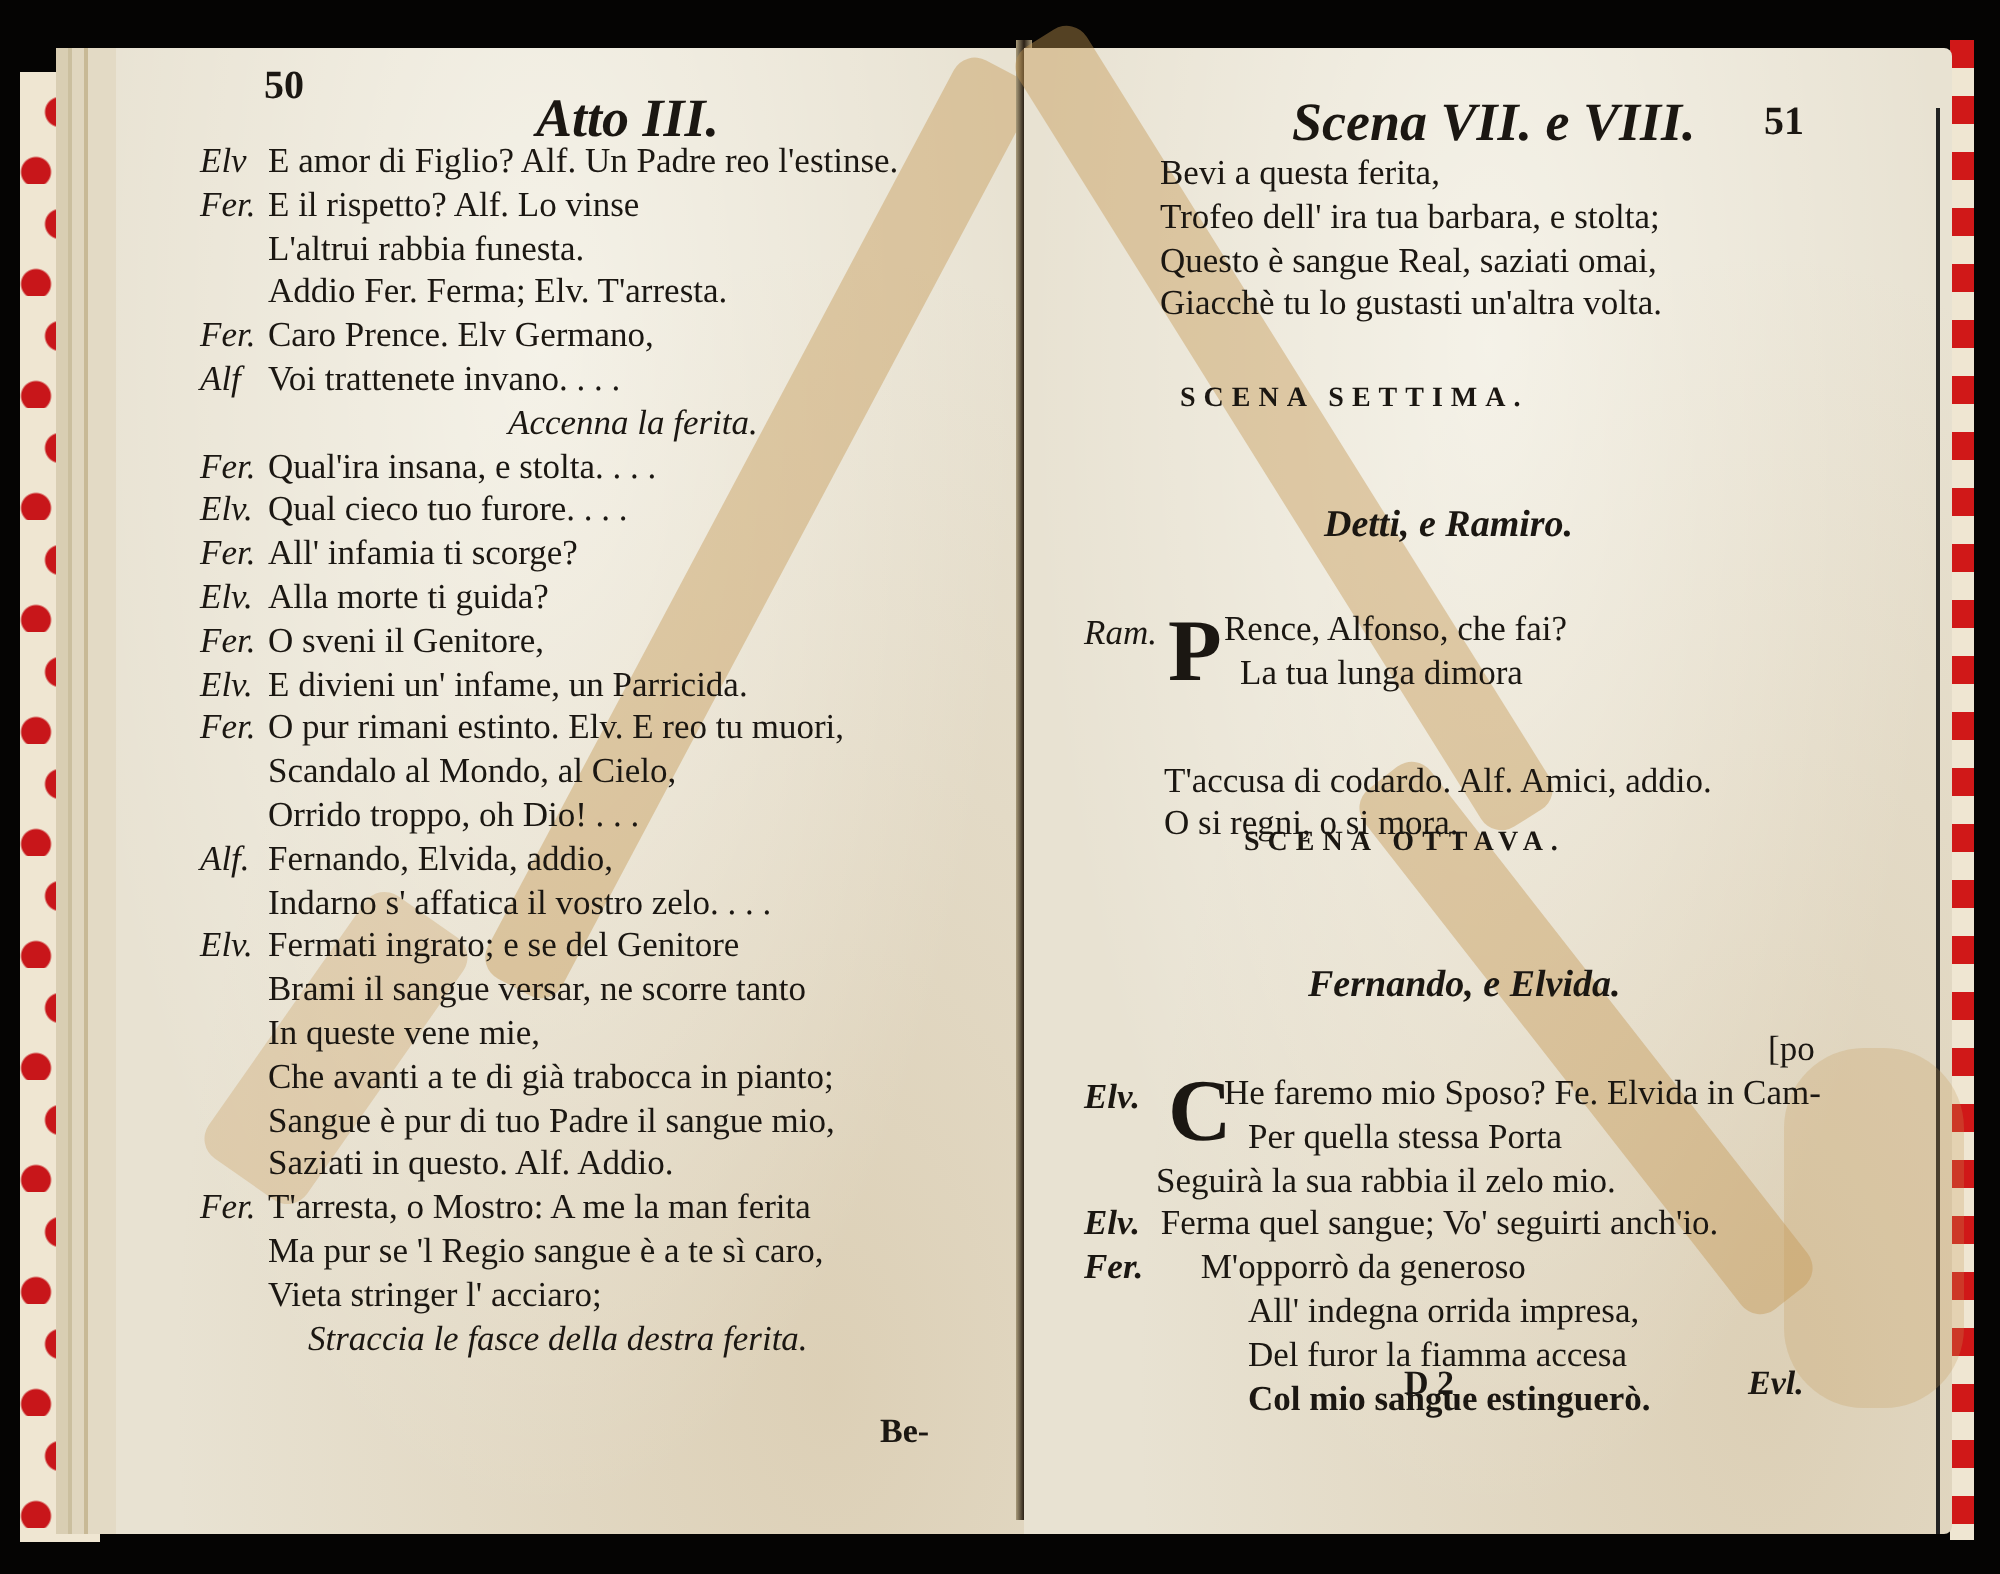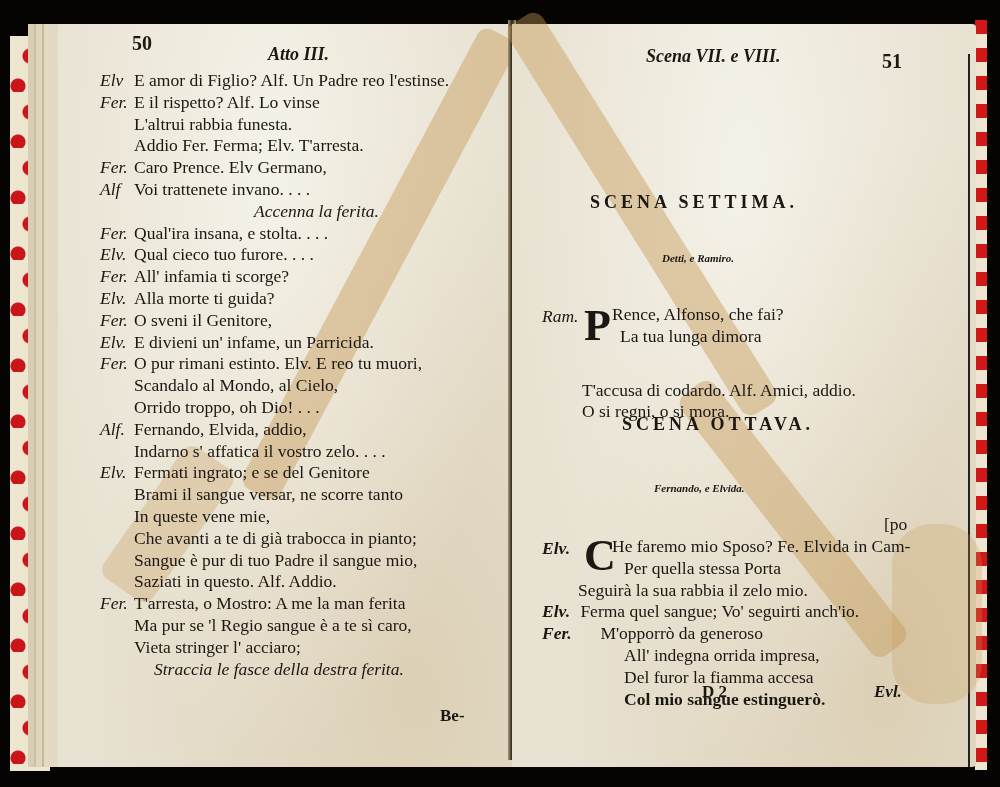--- a/index.html
+++ b/index.html
@@ -35,24 +35,24 @@
   .page-right { left:512px; width:464px; border-radius:0 4px 4px 0; }
   .page-right .edge-line { position:absolute; right:6px; top:30px; width:2px; height:96%; background:#222; }
   .gutter { position:absolute; left:508px; top:20px; width:8px; height:740px; background:linear-gradient(90deg,#a89a7a,#2a2015,#a89a7a); }
   .stain {
     position:absolute; background:rgba(196,150,82,0.42); transform-origin:center; border-radius:12px;
   }
   .text-block { position:absolute; font-size:17.5px; line-height:21.8px; white-space:nowrap; }
   .line { height:21.8px; position:relative; }
   .spk { display:inline-block; width:34px; font-style:italic; }
   .it { font-style:italic; }
-  .header { position:absolute; font-size:18px; font-style:italic; font-weight:bold; }
+  .header { position:absolute; font-size:27px; font-style:italic; font-weight:bold; }
   .pnum { position:absolute; font-size:20px; font-weight:bold; }
-  .scene-title { position:absolute; font-size:18px; letter-spacing:4px; font-weight:bold; }
-  .scene-sub { position:absolute; font-size:11px; font-style:italic; font-weight:bold; }
+  .scene-title { position:absolute; font-size:14px; letter-spacing:4px; font-weight:bold; }
+  .scene-sub { position:absolute; font-size:19px; font-style:italic; font-weight:bold; }
   .dropcap { position:absolute; font-size:44px; line-height:44px; font-weight:bold; }
   .catch { position:absolute; font-size:17px; font-weight:bold; }
 </style>
 </head>
 <body>
 
 <div class="cover-left"></div>
 <div class="cover-right"></div>
 
 <div class="page page-left">
@@ -101,20 +101,26 @@
 
 <div class="page page-right">
   <div class="edge-line"></div>
   <div class="stain" style="left:110px;top:-40px;width:40px;height:460px;transform:rotate(-32deg);"></div>
   <div class="stain" style="left:260px;top:330px;width:42px;height:330px;transform:rotate(-38deg);"></div>
   <div class="stain" style="left:380px;top:500px;width:90px;height:180px;opacity:.6;border-radius:40px;"></div>
 
   <div class="header" style="left:134px;top:22px;">Scena VII. e VIII.</div>
   <div class="pnum" style="left:370px;top:26px;">51</div>
 
+  <div class="text-block" style="left:68px;top:52px;">
+    <div class="line">Bevi a questa ferita,</div>
+    <div class="line">Trofeo dell' ira tua barbara, e stolta;</div>
+    <div class="line">Questo è sangue Real, saziati omai,</div>
+    <div class="line">Giacchè tu lo gustasti un'altra volta.</div>
+  </div>
 
   <div class="scene-title" style="left:78px;top:168px;">SCENA SETTIMA.</div>
   <div class="scene-sub" style="left:150px;top:228px;">Detti, e Ramiro.</div>
 
   <div class="text-block" style="left:30px;top:280px;">
     <span class="spk" style="position:absolute;left:0;top:2px;">Ram.</span>
     <span class="dropcap" style="left:42px;top:0;">P</span>
     <div class="line" style="left:70px;">Rence, Alfonso, che fai?</div>
     <div class="line" style="left:78px;">La tua lunga dimora</div>
     <div class="line" style="left:40px;margin-top:32px;">T'accusa di codardo. Alf. Amici, addio.</div>

